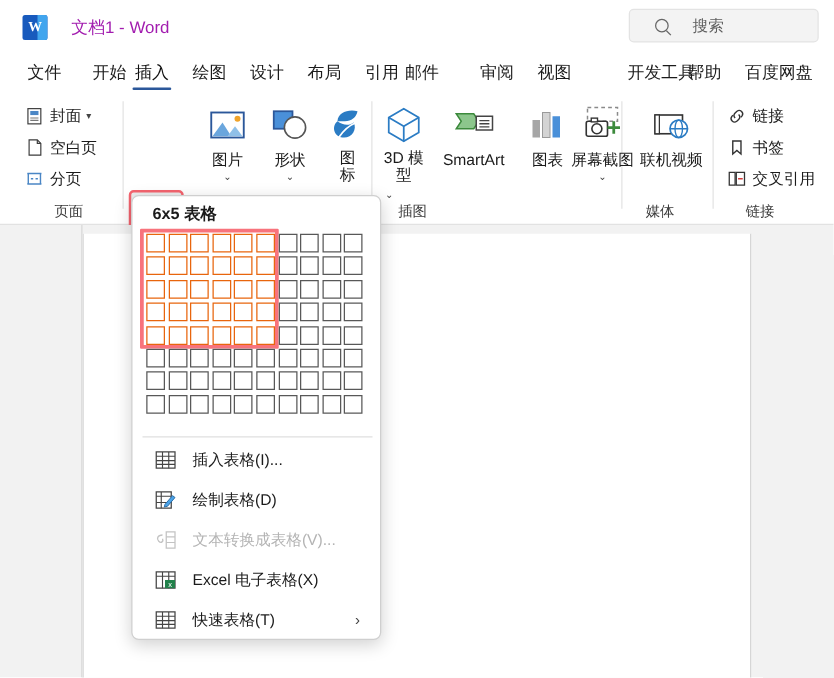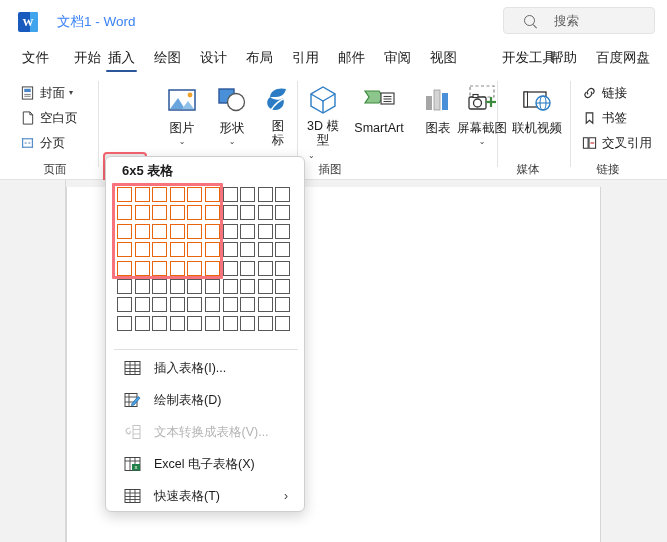--- a/index.html
+++ b/index.html
@@ -23,21 +23,21 @@
     border-radius:2px; overflow:hidden; background:#185abd;
   }
   #word-logo .lite { position:absolute; right:0; top:0; width:8px; height:20px; background:#41a5ee; }
   #word-logo .w {
     position:absolute; left:0; top:0; width:20px; height:20px;
     color:#fff; font-size:11px; font-weight:bold; line-height:20px; text-align:center;
     font-family:"Liberation Serif", serif;
   }
   #doc-title {
     position:absolute; left:57px; top:12px; height:20px; line-height:20px;
-    font-size:13.5px; color:#3b82f6; white-space:nowrap;
+    font-size:13.5px; color:#a21caf; white-space:nowrap;
   }
   #search-box {
     position:absolute; left:503px; top:7px; width:152px; height:27px;
     background:#f3f3f3; border:1px solid #e3e3e3; border-radius:4px;
   }
   #search-box .mag {
     position:absolute; left:20px; top:7px; width:11px; height:11px;
     border:1.4px solid #666; border-radius:50%;
   }
   #search-box .mag:after {
@@ -166,21 +166,21 @@
 </div>
 
 <div id="tabstrip">
     <div class="tab" style="left: 20px;"><span>文件</span></div>
     <div class="tab" style="left: 62px; margin-left: 10px;"><span>开始</span></div>
     <div class="tab active" style="left: 106px;"><span>插入</span></div>
     <div class="tab" style="left: 152px;"><span>绘图</span></div>
     <div class="tab" style="left: 198px;"><span>设计</span></div>
     <div class="tab" style="left: 244px;"><span>布局</span></div>
     <div class="tab" style="left: 290px;"><span>引用</span></div>
-    <div class="tab" style="left: 336px; text-align: right;"><span>邮件</span></div>
+    <div class="tab" style="left: 322px; text-align: right;"><span>邮件</span></div>
     <div class="tab" style="left: 382px;"><span>审阅</span></div>
     <div class="tab" style="left: 428px;"><span>视图</span></div>
     <div class="tab" style="left: 500px;"><span>开发工具</span></div>
     <div class="tab" style="left: 548px;"><span>帮助</span></div>
     <div class="tab" style="left: 594px;"><span>百度网盘</span></div>
   </div>
 
 <div id="ribbon">
   <div id="ribbon-inner">
 

